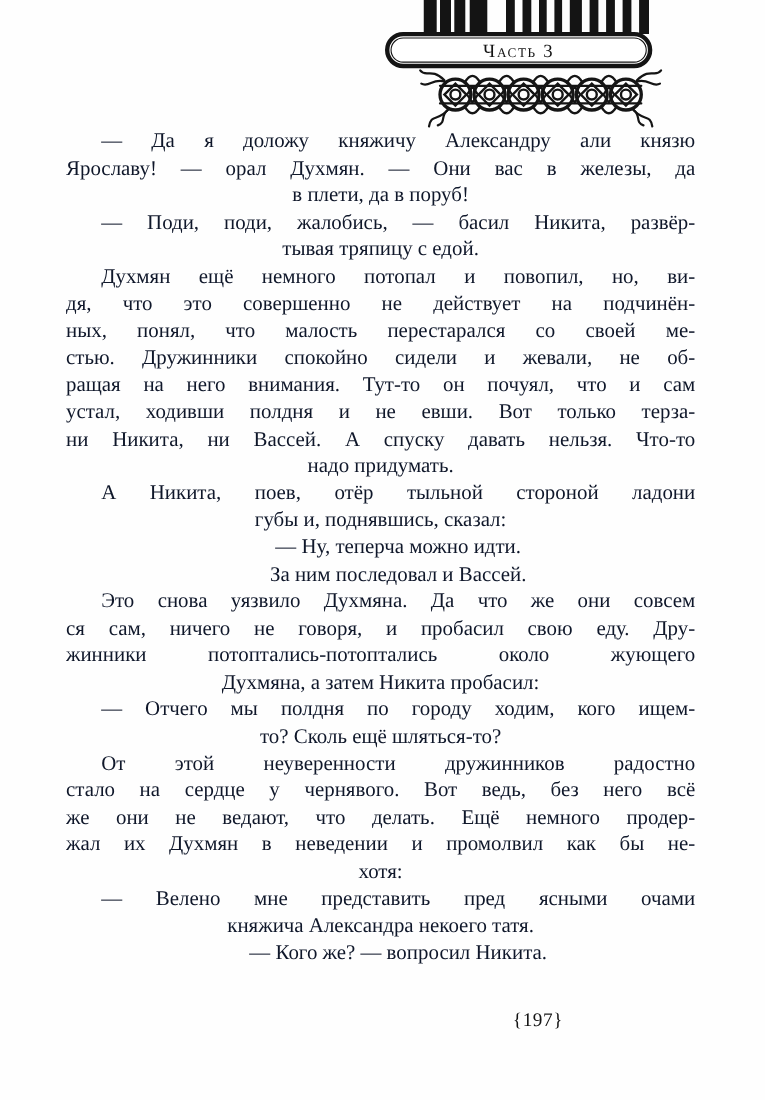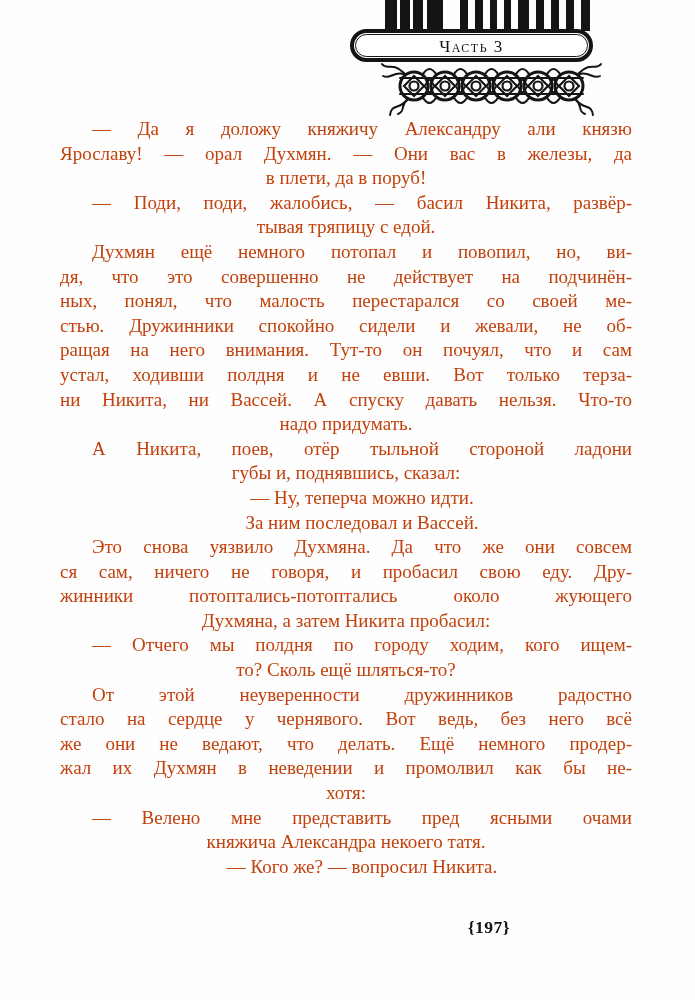--- a/index.html
+++ b/index.html
@@ -49,21 +49,21 @@
   }
   .ornament-svg {
     position: absolute; left: 380px; top: 59px; z-index: 0;
   }
 
   
   .textblock {
     position: absolute;
     left: 60px; top: 117px;
     width: 572px;
-    color: #c2410c;
+    color: #0f172a;
     font-size: 19px;
   }
   .tline {
     height: 24.6px;
     line-height: 24.6px;
     white-space: normal;
     overflow: hidden;
     text-align: center;
   }
   .tline.just {
@@ -72,21 +72,21 @@
   }
   .tline.ind { padding-left: 32px; }
 
   
   .pagenum {
     position: absolute;
     left: 429px; top: 917px;
     width: 120px;
     text-align: center;
     font-size: 17.5px;
-    font-weight: bold;
+    font-weight: normal;
     color: #141414;
     letter-spacing: 0.5px;
   }
 </style>
 </head>
 <body>
 
 <div class="page">
 
   <div class="header-graphic">

